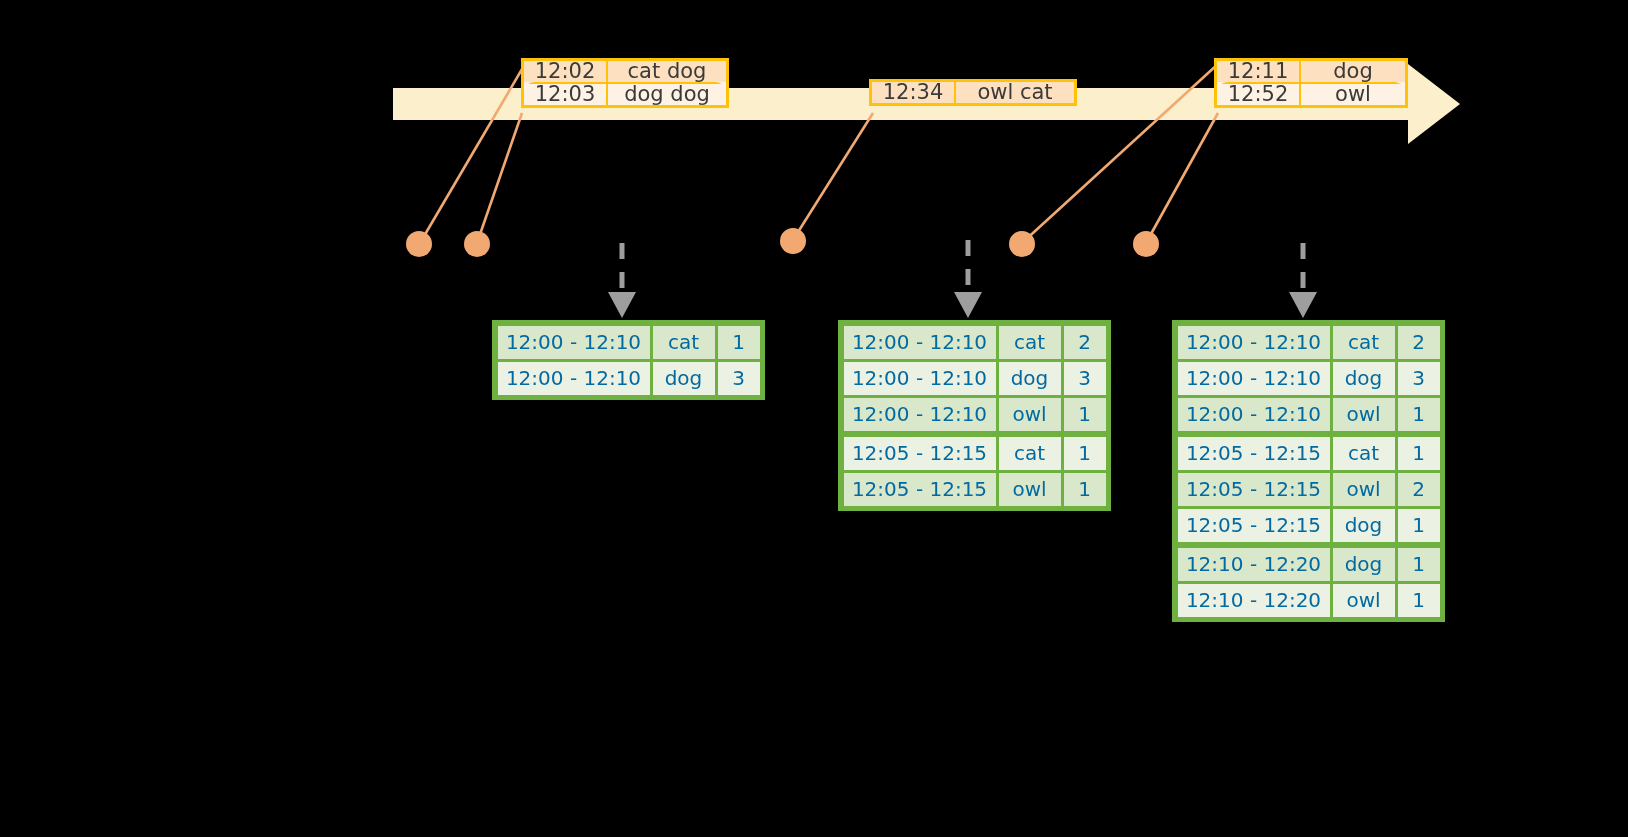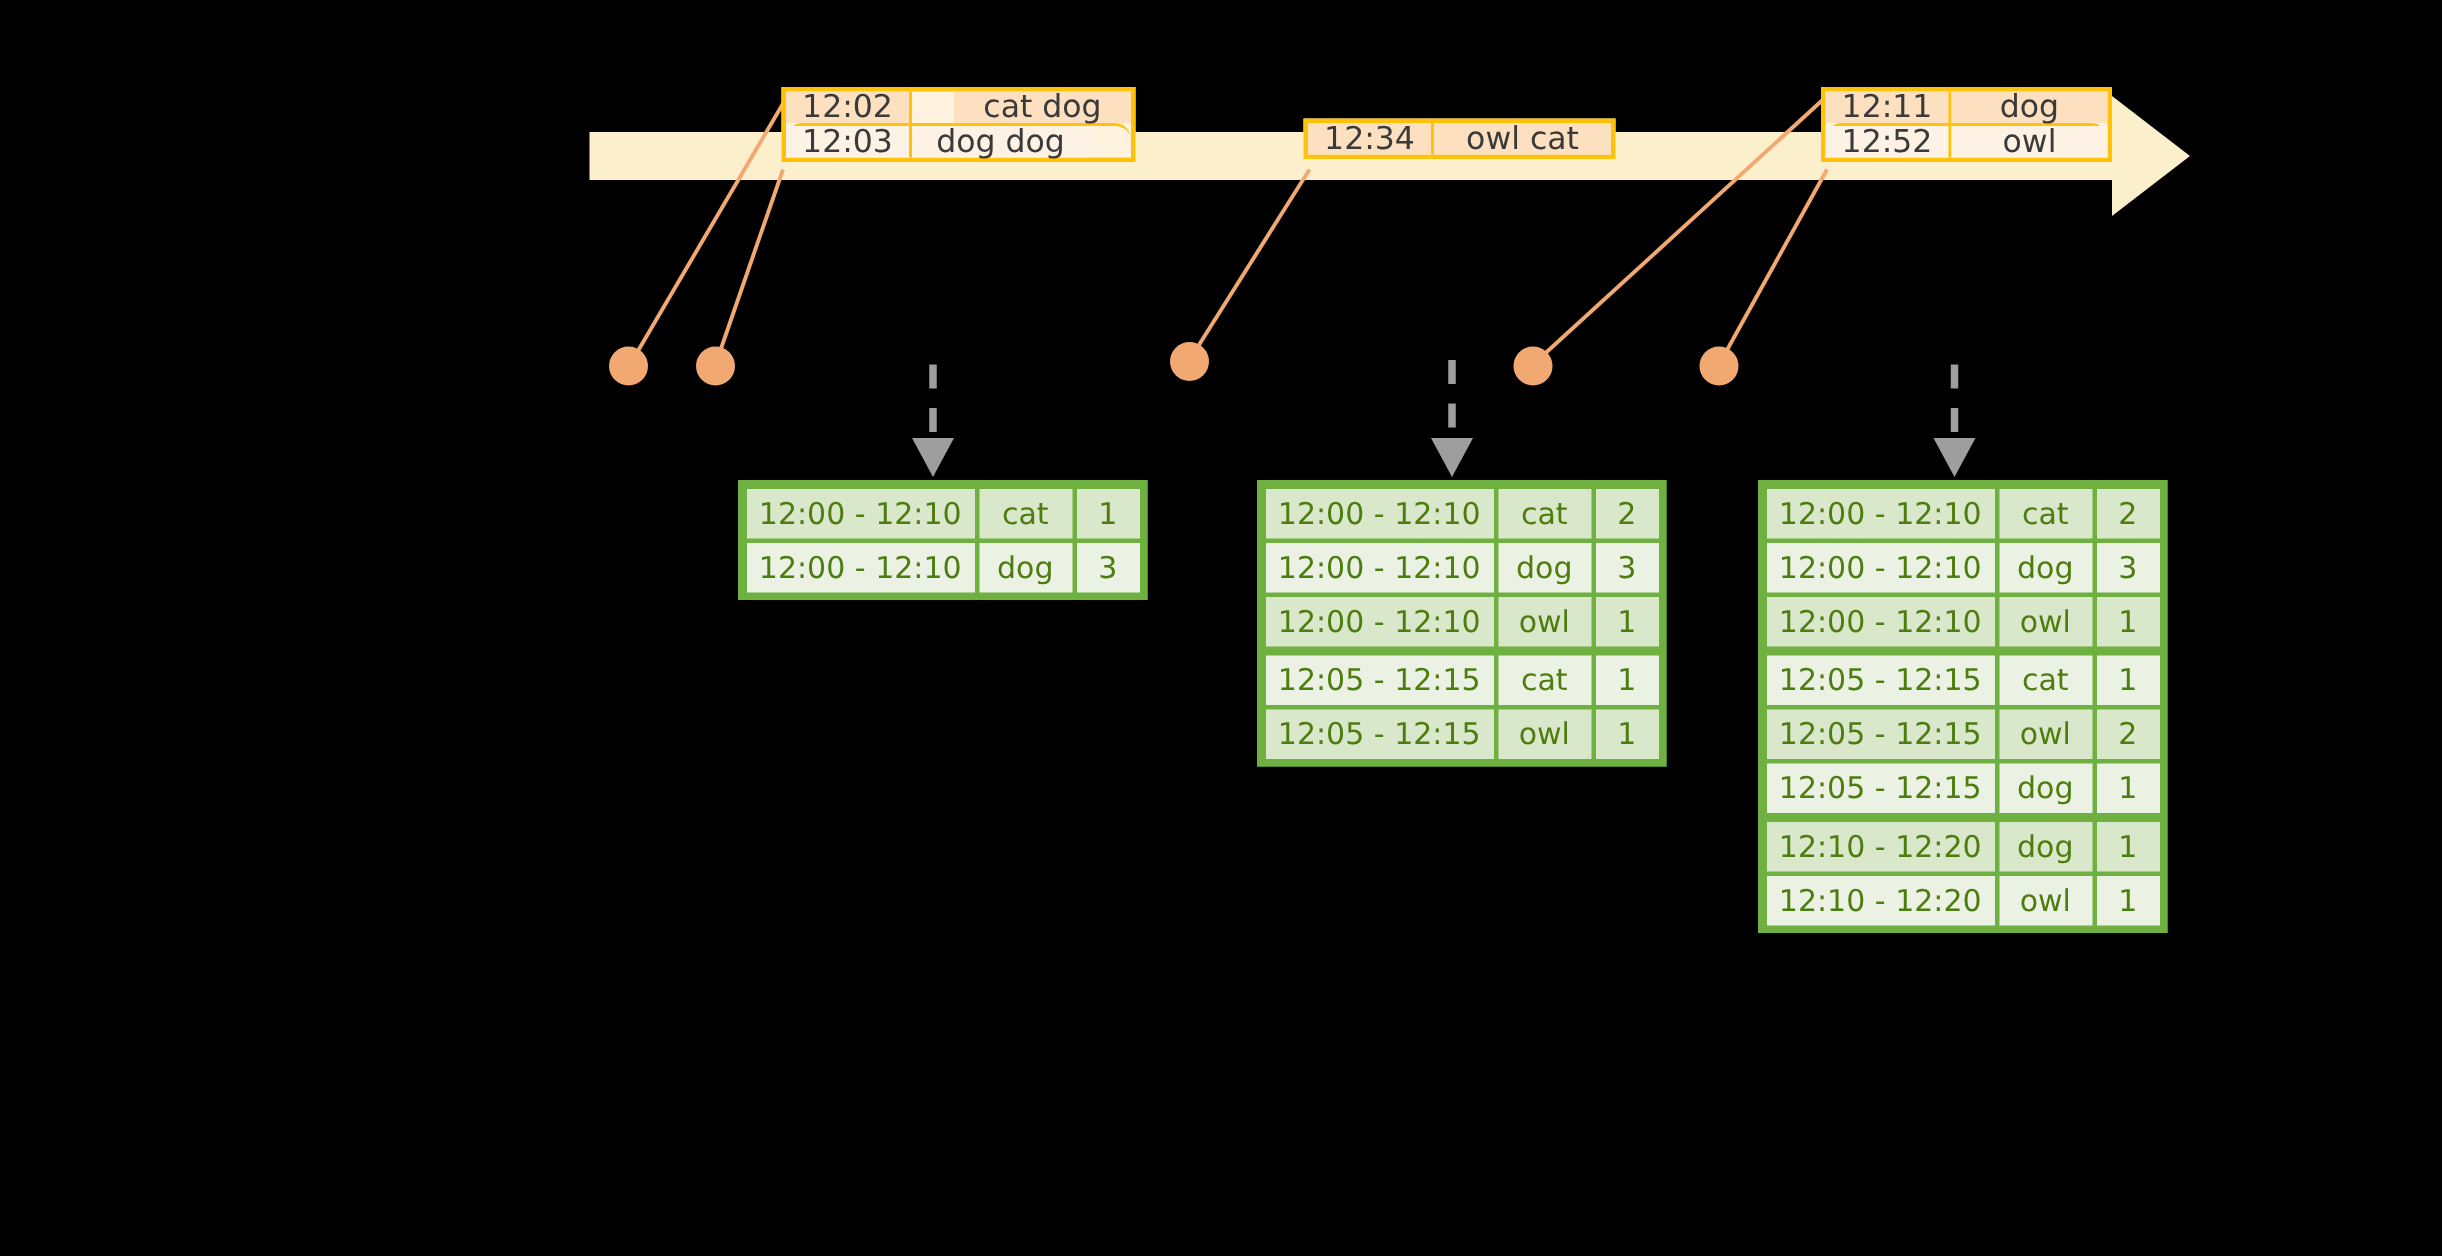--- a/index.html
+++ b/index.html
@@ -76,21 +76,21 @@
   .grow {
     display: flex;
     align-items: stretch;
   }
   .gcell {
     display: flex;
     align-items: center;
     justify-content: center;
     font-size: 20px;
     line-height: 1;
-    color: #4d7c0f;
+    color: #0369a1;
     box-sizing: border-box;
     white-space: nowrap;
     height: 33px;
     margin: 1.5px;
   }
   .gcell.win   { width: 152px; }
   .gcell.key   { width: 62px; text-align: right; }
   .gcell.count { width: 42px; }
   .grow.shade .gcell { background: #D9E7CA; }
   .grow.plain .gcell { background: #EBF2E3; }
@@ -131,21 +131,21 @@
     <g fill="#9E9E9E">
       <path d="M 608 292 L 636 292 L 622 318 Z"></path>
       <path d="M 954 292 L 982 292 L 968 318 Z"></path>
       <path d="M 1289 292 L 1317 292 L 1303 318 Z"></path>
     </g>
   </svg>
 
   <div class="evt-group" style="left:521px; top:58px;">
     <div class="evt-row shade">
       <div class="evt-time">12:02</div>
-      <div class="evt-words" style="width:118px;margin-left:28px;">cat dog</div>
+      <div class="evt-words" style="width:118px;">cat dog</div>
     </div>
     <div class="evt-row plain">
       <div class="evt-time">12:03</div>
       <div class="evt-words" style="width:118px;">dog dog</div>
     </div>
   </div>
 
   <div class="evt-group" style="left:869px; top:79px;">
     <div class="evt-row shade">
       <div class="evt-time">12:34</div>

